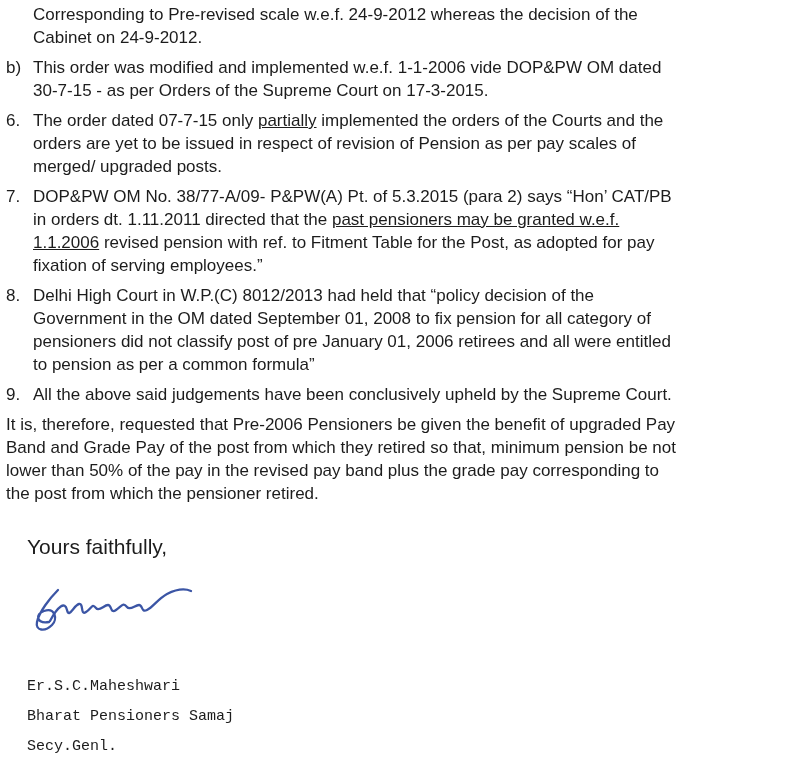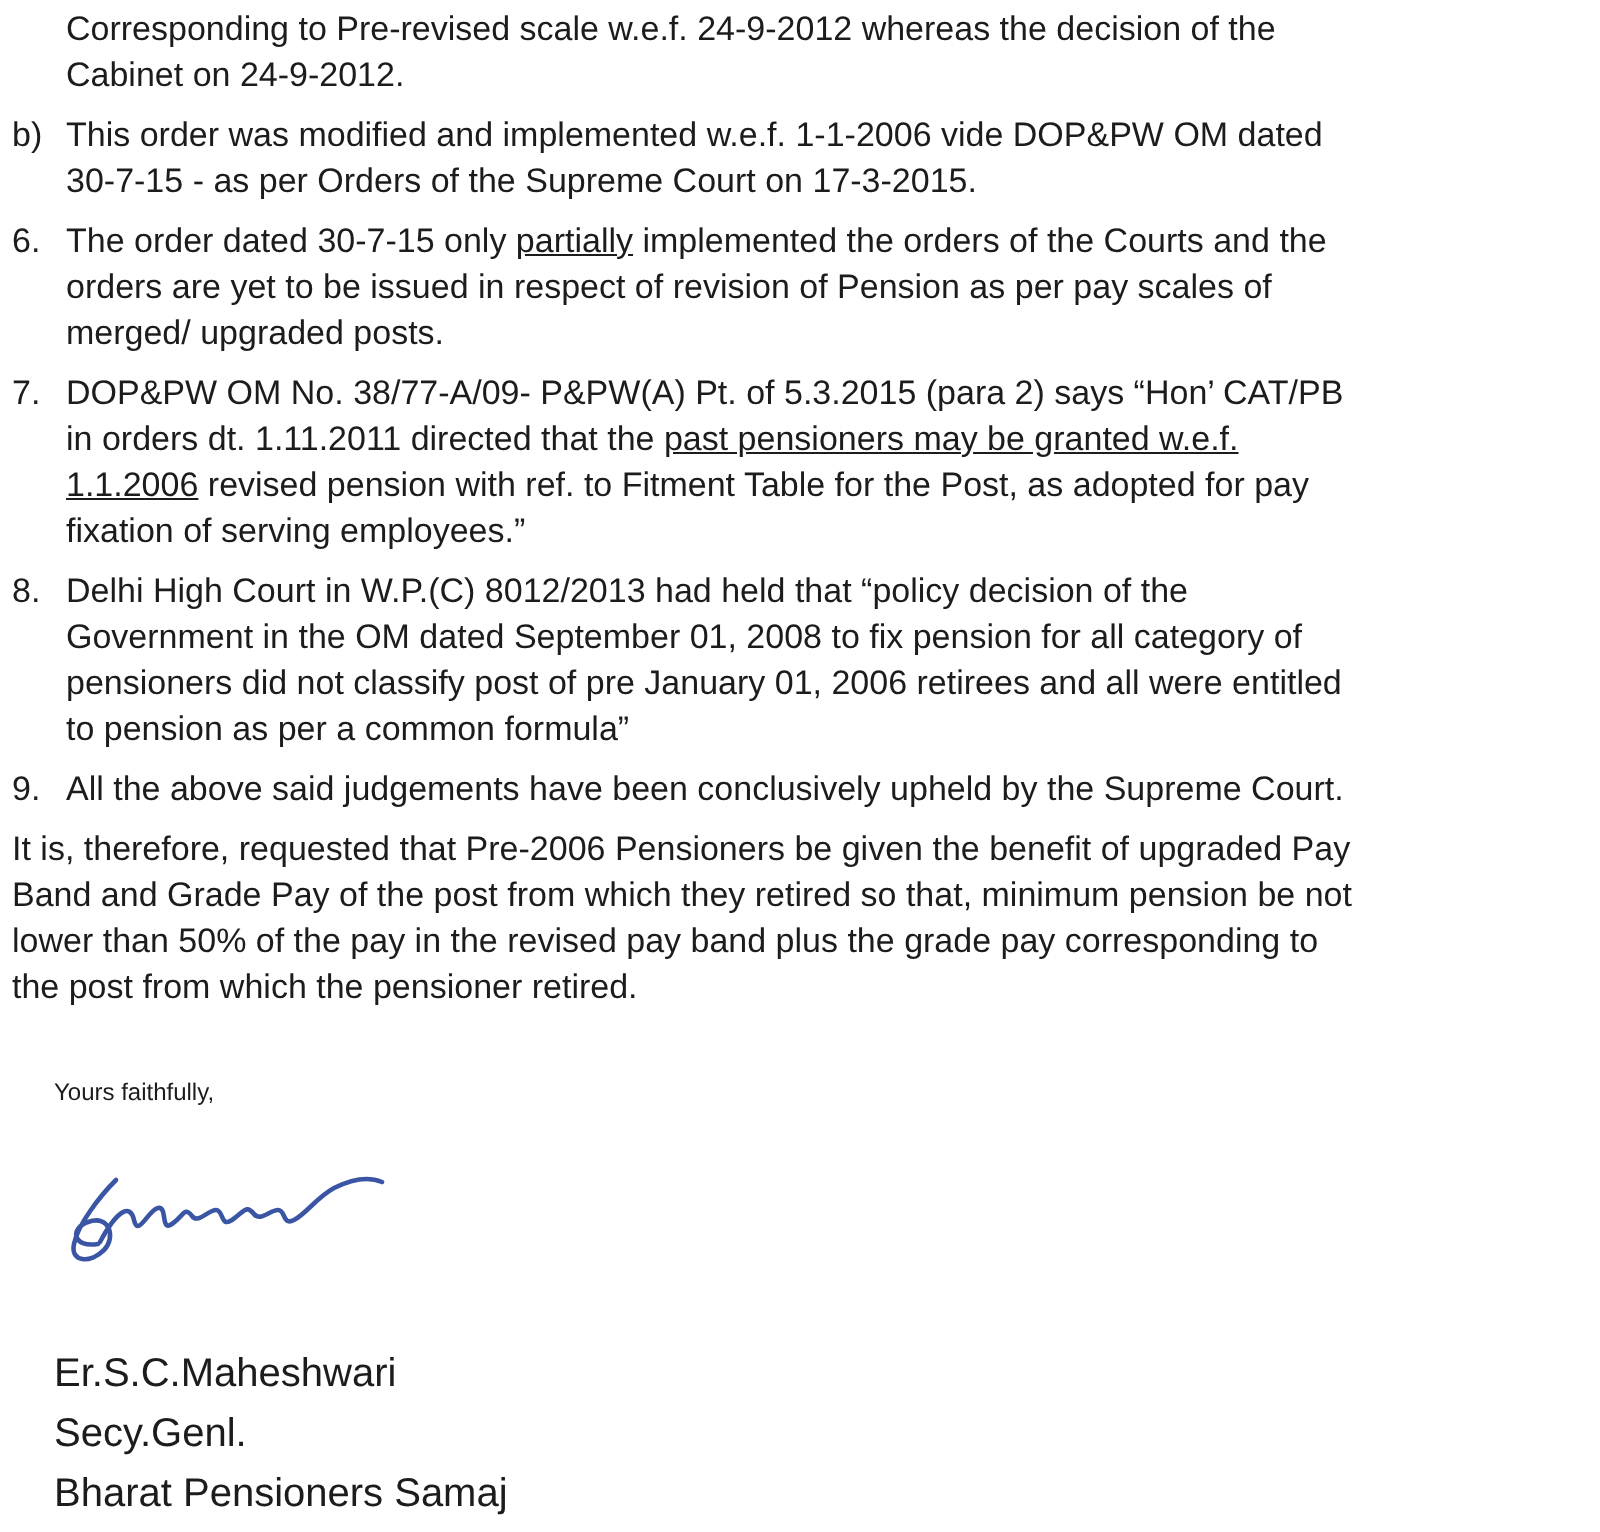--- a/index.html
+++ b/index.html
@@ -30,55 +30,56 @@
     white-space: nowrap;
   }
   .ptext {
     flex: 1;
   }
   .em {
     font-weight: normal;
     text-decoration: underline;
   }
   .closing {
-    font-size: 12px;
+    font-size: 21px;
     line-height: 23px;
     margin-top: 30px;
     padding-left: 21px;
   }
   .signature-wrap {
     margin-top: 16px;
     padding-left: 18px;
     height: 92px;
   }
   .sig-block {
-    font-size: 20px;
+    font-size: 15px;
     line-height: 30px;
     padding-left: 21px;
     margin-top: 6px;
+    font-family: Liberation Mono, monospace;
   }
 </style>
 </head>
 <body>
 
 <div class="page">
 
   <div class="para">
     <span class="marker"></span>
     <span class="ptext"><span>Corresponding to Pre-revised scale w.e.f. 24-9-2012 whereas the decision of the Cabinet on 24-9-2012.</span><span class="em"></span><span></span></span>
   </div>
 
   <div class="para">
     <span class="marker">b)</span>
     <span class="ptext"><span>This order was modified and implemented w.e.f. 1-1-2006 vide DOP&amp;PW OM dated 30-7-15 - as per Orders of the Supreme Court on 17-3-2015.</span><span class="em"></span><span></span></span>
   </div>
 
   <div class="para">
     <span class="marker">6.</span>
-    <span class="ptext"><span>The order dated 30-7-15 only </span><span class="em">partially</span><span> implemented the orders of the Courts and the orders are yet to be issued in respect of revision of Pension as per pay scales of merged/ upgraded posts.</span></span>
+    <span class="ptext"><span>The order dated 07-7-15 only </span><span class="em">partially</span><span> implemented the orders of the Courts and the orders are yet to be issued in respect of revision of Pension as per pay scales of merged/ upgraded posts.</span></span>
   </div>
 
   <div class="para">
     <span class="marker">7.</span>
     <span class="ptext"><span>DOP&amp;PW OM No. 38/77-A/09- P&amp;PW(A) Pt. of 5.3.2015 (para 2) says “Hon’ CAT/PB in orders dt. 1.11.2011 directed that the </span><span class="em">past pensioners may be granted w.e.f. 1.1.2006</span><span> revised pension with ref. to Fitment Table for the Post, as adopted for pay fixation of serving employees.”</span></span>
   </div>
 
   <div class="para">
     <span class="marker">8.</span>
     <span class="ptext"><span>Delhi High Court in W.P.(C) 8012/2013 had held that “policy decision of the Government in the OM dated September 01, 2008 to fix pension for all category of pensioners did not classify post of pre January 01, 2006 retirees and all were entitled to pension as per a common formula”</span><span class="em"></span><span></span></span>
@@ -97,17 +98,17 @@
 
   <div class="signature-wrap">
     <svg width="195" height="70" viewBox="0 0 195 70">
       <path d="M34 16 C26 24, 15 38, 13 48 C11 57, 21 58, 28 51 C34 45, 31 33, 20 37 C11 40, 12 50, 25 48" fill="none" stroke-width="2.3" stroke-linecap="round" stroke="#3b55a5"></path>
       <path d="M26 47 C34 32, 41 27, 43 36 C45 45, 50 31, 55 30 C60 29, 56 42, 62 38 C68 34, 68 29, 72 34 C75 38, 80 31, 84 31 C88 31, 86 40, 92 36 C98 32, 99 28, 103 33 C106 37, 111 31, 115 31 C119 31, 117 39, 123 36 C129 33, 134 25, 143 20 C151 16, 160 14, 167 17" fill="none" stroke-width="2.3" stroke-linecap="round" stroke="#3b55a5"></path>
     </svg>
   </div>
 
   <div class="sig-block">
     <div>Er.S.C.Maheshwari</div>
+    <div>Bharat Pensioners Samaj</div>
     <div>Secy.Genl.</div>
-    <div>Bharat Pensioners Samaj</div>
   </div>
 
 </div>
 
 </body></html>

